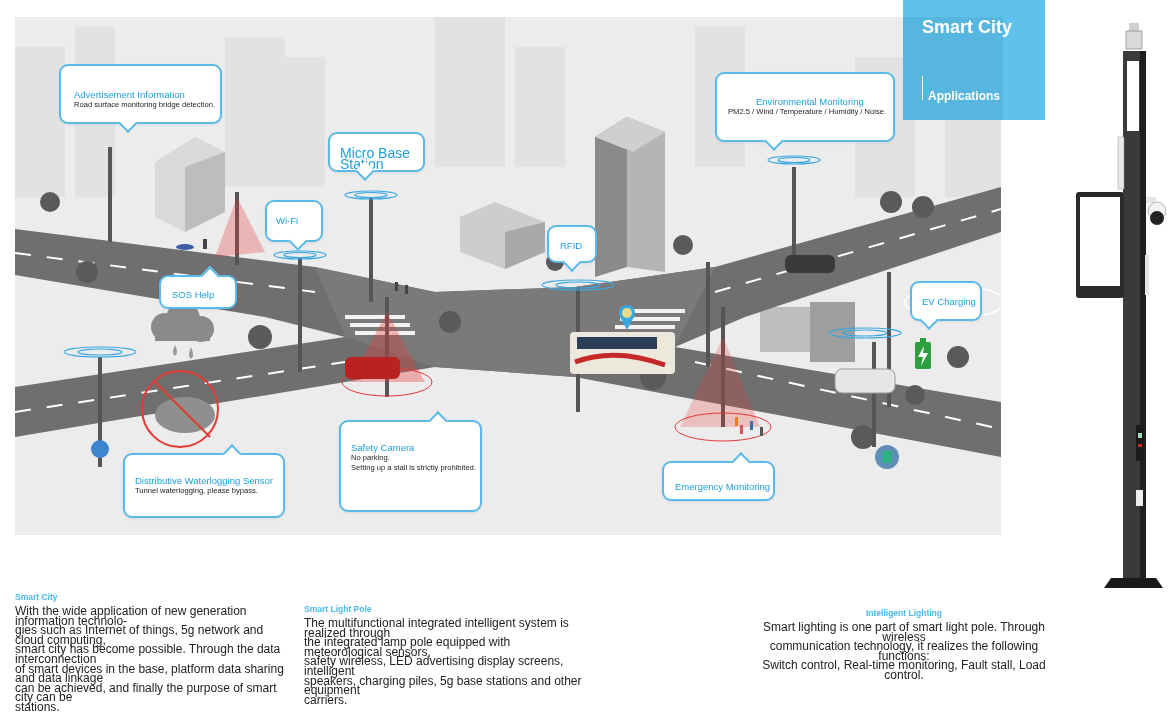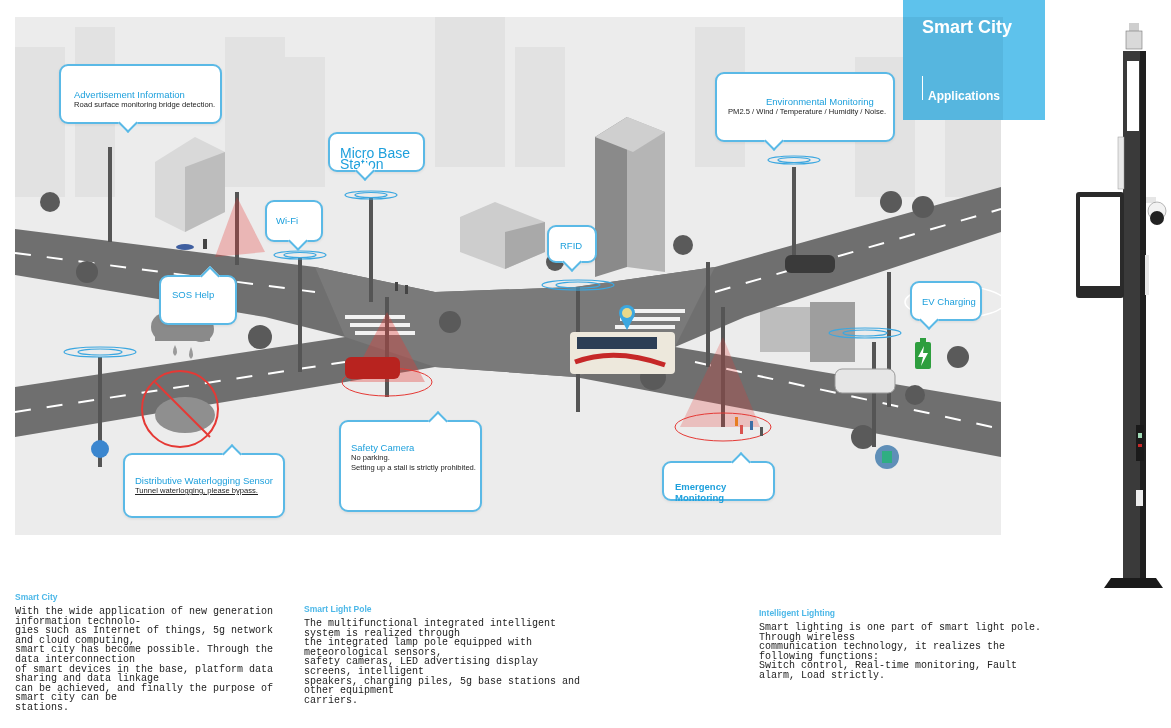--- a/index.html
+++ b/index.html
@@ -11,21 +11,21 @@
   .callout .desc{color:#222;font-size:7.6px;display:block;line-height:9.5px;}
   .callout .tail{position:absolute;width:12px;height:12px;background:#fff;border-right:2px solid #5ab9e6;border-bottom:2px solid #5ab9e6;transform:rotate(45deg);}
   .callout .tail.up{border:none;border-left:2px solid #5ab9e6;border-top:2px solid #5ab9e6;}
   .header-box{position:absolute;left:903px;top:0;width:142px;height:120px;background:#5ec2ec;}
   .header-box .inner{position:absolute;left:0;top:17px;width:100px;height:103px;background:#56b6df;}
   .header-title{position:absolute;left:19px;top:17px;color:#fff;font-size:18px;font-weight:bold;}
   .header-sub{position:absolute;left:25px;top:89px;color:#fff;font-size:12px;font-weight:bold;}
   .header-bar{position:absolute;left:19px;top:76px;width:1px;height:24px;background:#fff;}
   .info{position:absolute;}
   .info .h{color:#4db8e8;font-size:8.5px;font-weight:bold;display:block;margin-bottom:5px;}
-  .info .p{color:#222;font-size:10px;line-height:9.6px;display:block;font-family:Liberation Mono, monospace;}
+  .info .p{color:#222;font-size:12px;line-height:9.6px;display:block;}
 </style>
 </head>
 <body>
 
 <div class="scene">
   <svg class="bg" width="986" height="518" viewBox="0 0 986 518">
 
     <g fill="#e2e2e2">
       <rect x="0" y="30" width="50" height="150"></rect>
         <rect x="60" y="10" width="40" height="170"></rect>
@@ -194,60 +194,60 @@
     <span class="desc" style="margin-left:13px;">Road surface monitoring bridge detection.</span>
     <span class="tail" style="left:60px;bottom:-8px;"></span>
   </div>
 
   <div class="callout" style="left:313px;top:115px;width:97px;height:40px;">
     <span class="ttl" style="margin:14px 0 0 10px;font-size:14px;">Micro Base Station</span>
     <span class="tail" style="left:28px;bottom:-8px;"></span>
   </div>
 
   <div class="callout" style="left:700px;top:55px;width:180px;height:70px;">
-    <span class="ttl" style="margin:22px 0 0 21px;padding-left:28px;">Environmental Monitoring</span>
+    <span class="ttl" style="margin:22px 0 0 11px;padding-left:28px;">Environmental Monitoring</span>
     <span class="desc" style="margin-left:11px;">PM2.5 / Wind / Temperature / Humidity / Noise.</span>
     <span class="tail" style="left:50px;bottom:-8px;"></span>
   </div>
 
   <div class="callout" style="left:250px;top:183px;width:58px;height:42px;">
     <span class="ttl" style="margin:13px 0 0 9px;">Wi-Fi</span>
     <span class="tail" style="left:24px;bottom:-8px;"></span>
   </div>
 
-  <div class="callout" style="left:144px;top:258px;width:78px;height:50px;">
+  <div class="callout" style="left:144px;top:258px;width:78px;height:34px;">
     <span class="ttl" style="margin:12px 0 0 11px;">SOS Help</span>
     <span class="tail up" style="left:42px;top:-8px;"></span>
   </div>
 
   <div class="callout" style="left:532px;top:208px;width:50px;height:38px;">
     <span class="ttl" style="margin:13px 0 0 11px;">RFID</span>
     <span class="tail" style="left:16px;bottom:-8px;"></span>
   </div>
 
   <div class="callout" style="left:895px;top:264px;width:72px;height:40px;">
     <span class="ttl" style="margin:13px 0 0 10px;">EV Charging</span>
     <span class="tail" style="left:10px;bottom:-8px;"></span>
   </div>
 
   <div class="callout" style="left:108px;top:436px;width:162px;height:65px;">
     <span class="ttl" style="margin:20px 0 0 10px;">Distributive Waterlogging Sensor</span>
-    <span class="desc" style="margin-left:10px;text-decoration:underline;">Tunnel waterlogging, please bypass.</span>
+    <span class="desc" style="margin-left:10px;">Tunnel waterlogging, please bypass.</span>
     <span class="tail up" style="left:100px;top:-8px;"></span>
   </div>
 
   <div class="callout" style="left:324px;top:403px;width:143px;height:92px;">
     <span class="ttl" style="margin:20px 0 0 10px;">Safety Camera</span>
     <span class="desc" style="margin-left:10px;">No parking.</span>
     <span class="desc" style="margin-left:10px;">Setting up a stall is strictly prohibited.</span>
     <span class="tail up" style="left:90px;top:-8px;"></span>
   </div>
 
   <div class="callout" style="left:647px;top:444px;width:113px;height:40px;">
-    <span class="ttl" style="margin:18px 0 0 11px;font-weight:bold;">Emergency Monitoring</span>
+    <span class="ttl" style="margin:18px 0 0 11px;">Emergency Monitoring</span>
     <span class="tail up" style="left:70px;top:-8px;"></span>
   </div>
 
 </div>
 
 <div class="header-box">
   <div class="inner"></div>
   <span class="header-title">Smart City</span>
   <span class="header-bar"></span>
   <span class="header-sub">Applications</span>
@@ -288,23 +288,23 @@
   <span class="p">smart city has become possible. Through the data interconnection</span>
   <span class="p">of smart devices in the base, platform data sharing and data linkage</span>
   <span class="p">can be achieved, and finally the purpose of smart city can be</span>
   <span class="p">stations.</span>
 </div>
 
 <div class="info" style="left:304px;top:604px;width:280px;">
   <span class="h">Smart Light Pole</span>
   <span class="p">The multifunctional integrated intelligent system is realized through</span>
   <span class="p">the integrated lamp pole equipped with meteorological sensors,</span>
-  <span class="p">safety cameras, LED advertising display screens, intelligent</span>
+  <span class="p">safety wireless, LED advertising display screens, intelligent</span>
   <span class="p">speakers, charging piles, 5g base stations and other equipment</span>
   <span class="p">carriers.</span>
 </div>
 
-<div class="info" style="left:759px;top:608px;width:290px;">
+<div class="info" style="left:759px;top:608px;width:290px;text-align:center;">
   <span class="h">Intelligent Lighting</span>
   <span class="p">Smart lighting is one part of smart light pole. Through wireless</span>
   <span class="p">communication technology, it realizes the following functions:</span>
-  <span class="p">Switch control, Real-time monitoring, Fault alarm, Load strictly.</span>
+  <span class="p">Switch control, Real-time monitoring, Fault stall, Load control.</span>
 </div>
 
 </body></html>

